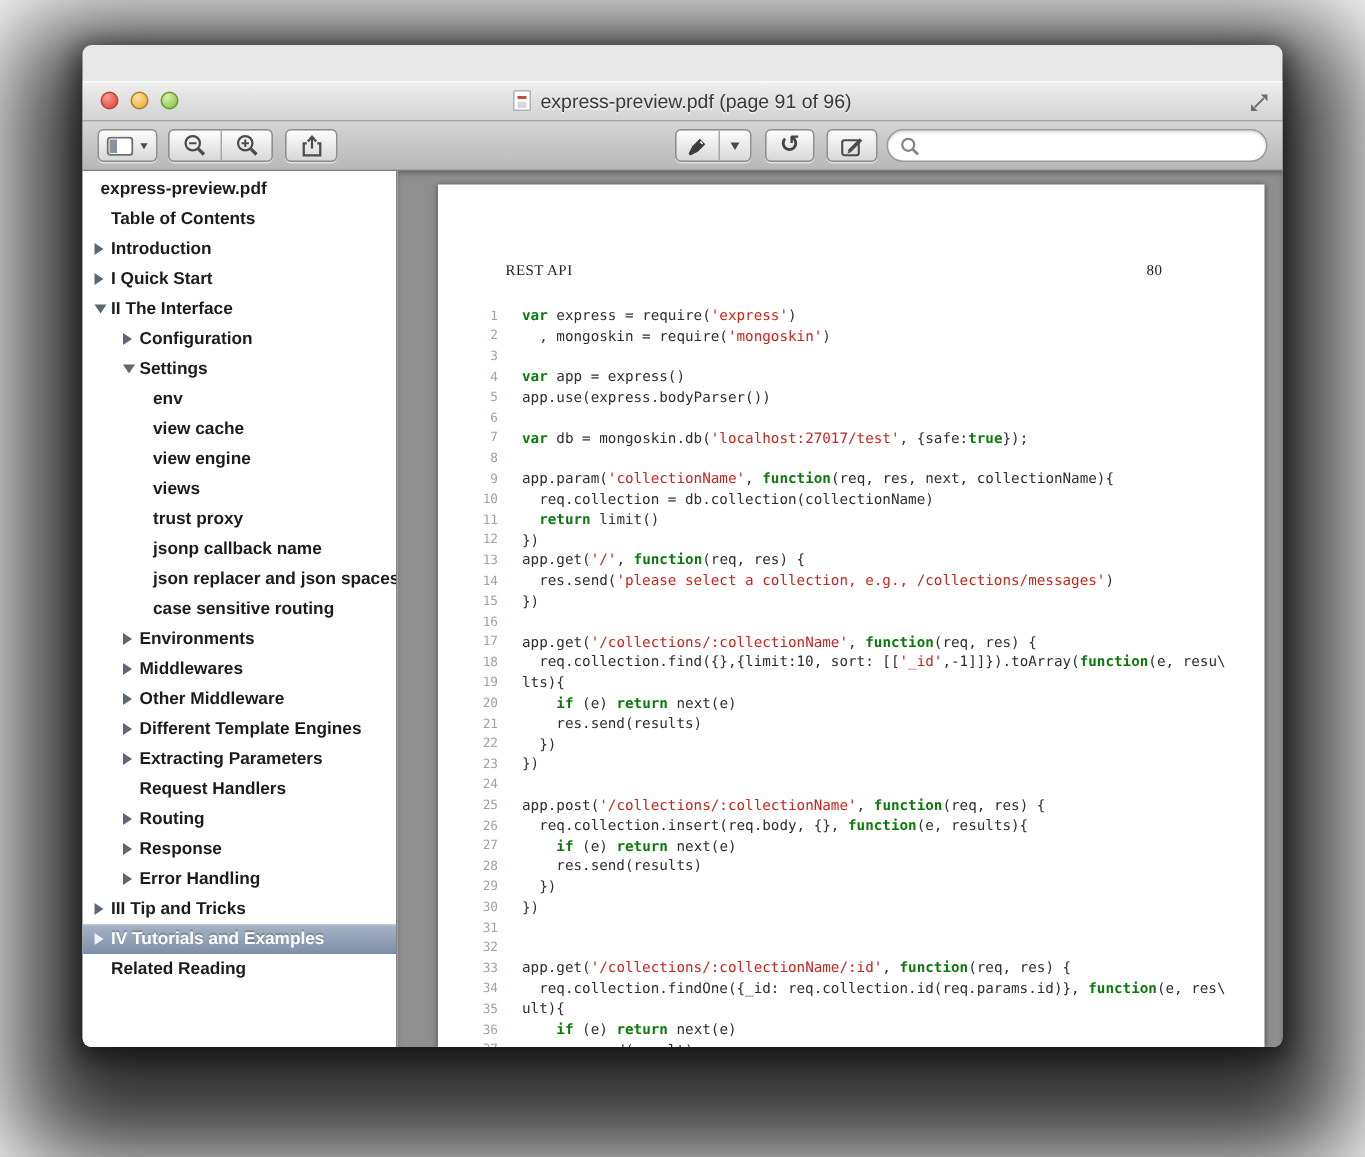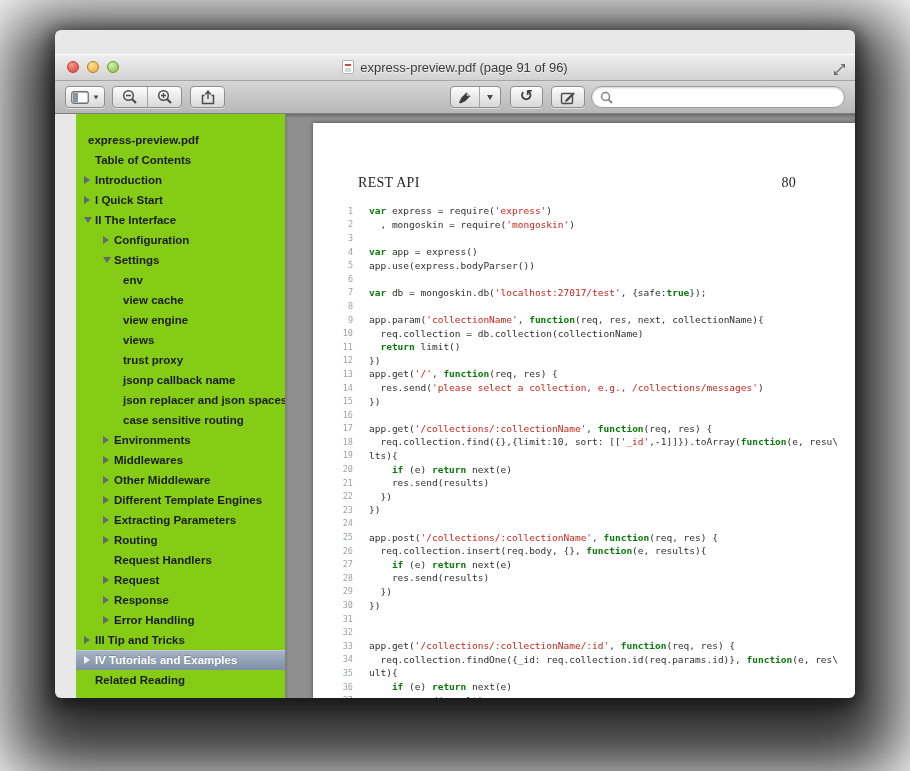--- a/index.html
+++ b/index.html
@@ -52,21 +52,21 @@
   .rotate-glyph{ font-family:"DejaVu Sans", sans-serif; font-size:16px; font-weight:bold; color:#454545; line-height:1; transform:translateY(-1px); }
   .searchfield{
     width:254px; height:22px; border:1px solid #9b9b9b; border-radius:11px; background:#ffffff;
     display:flex; align-items:center; padding:0 8px; gap:4px;
     box-shadow:inset 0 1px 2px rgba(0,0,0,.18);
   }
   .searchfield input{ border:none; outline:none; flex:1; font-size:11px; background:transparent; }
 
   
   .main{ flex:1; display:flex; min-height:0; }
-  .sidebar{ width:210px; flex:none; background:#84cc16; border-right:1px solid #7f7f7f; padding-top:16px; overflow:hidden;margin-left:21px; }
+  .sidebar{ width:210px; flex:none; background:#ffffff; border-right:1px solid #7f7f7f; padding-top:2px; overflow:hidden; }
   .sb-row{ height:20px; display:flex; align-items:center; font-size:11.5px; color:#1c1c1c; white-space:nowrap;font-weight:bold; }
   .sb-row.lvl0{ padding-left:12px; }
   .sb-row.lvl1{ padding-left:8px; }
   .sb-row.lvl2{ padding-left:27px; }
   .sb-row.lvl3{ padding-left:36px;text-align:center; }
   .sb-row.bold{ font-weight:bold; }
   .sb-row.sel{
     background:linear-gradient(var(--sel-top,#a9b4c6), var(--sel-bottom,#7e8fa8));
     color:#fff; font-weight:bold; text-shadow:0 -1px 0 rgba(0,0,0,.2);
     box-shadow:inset 0 1px 0 rgba(255,255,255,.3);
@@ -74,21 +74,21 @@
   .tri{ flex:none; }
   .tri.right{ width:0; height:0; border-left:6px solid #5e6774; border-top:4px solid transparent; border-bottom:4px solid transparent; margin-right:5px; }
   .tri.down{ width:0; height:0; border-top:6px solid #5e6774; border-left:4px solid transparent; border-right:4px solid transparent; margin-right:3px; }
   .tri.hidden{ width:6px; margin-right:5px; }
   .sel .tri.right{ border-left-color:#eef1f6; }
 
   
   .pdf-area{ flex:1; background:#8f8f8f; position:relative; overflow:hidden; box-shadow:inset 0 2px 3px rgba(0,0,0,.25); }
   .pdf-page{ position:absolute; left:27px; top:9px; width:551px; bottom:0; background:#ffffff; box-shadow:0 0 4px rgba(0,0,0,.5); }
   .page-head{ position:absolute; top:52px; left:45px; right:68px; display:flex; justify-content:space-between;
-    font-family:"Liberation Serif", serif; font-size:14px; color:#1f1f1f; letter-spacing:.3px; }
+    font-family:"Liberation Serif", serif; font-size:10px; color:#1f1f1f; letter-spacing:.3px; }
   .code{ position:absolute; top:81px; left:0; right:0; font-family:"DejaVu Sans Mono", monospace; font-size:9.5px; }
   .code-line{ height:13.6px; display:flex; align-items:center; white-space:pre; }
   .ln{ width:40px; flex:none; text-align:right; font-size:8.5px; color:var(--ln-color,#9ba4a3); }
   .src{ margin-left:16px; color:var(--code-plain,#2f2f2f); }
   .t-p{ color:var(--code-plain,#2f2f2f); }
   .t-k{ color:var(--code-keyword,#0b7a0b); font-weight:bold; }
   .t-s{ color:var(--code-string,#c7261d); }
 </style>
 </head>
 <body>
@@ -260,30 +260,26 @@
           </div>
           <div class="sb-row lvl2">
             <span class="tri right"></span>
             <span>Different Template Engines</span>
           </div>
           <div class="sb-row lvl2">
             <span class="tri right"></span>
             <span>Extracting Parameters</span>
           </div>
           <div class="sb-row lvl2">
+            <span class="tri hidden"></span>
+            <span>Request Handlers</span>
+          </div>
+          <div class="sb-row lvl2">
             <span class="tri right"></span>
             <span>Routing</span>
-          </div>
-          <div class="sb-row lvl2">
-            <span class="tri hidden"></span>
-            <span>Request Handlers</span>
-          </div>
-          <div class="sb-row lvl2">
-            <span class="tri right"></span>
-            <span>Request</span>
           </div>
           <div class="sb-row lvl2">
             <span class="tri right"></span>
             <span>Response</span>
           </div>
           <div class="sb-row lvl2">
             <span class="tri right"></span>
             <span>Error Handling</span>
           </div>
           <div class="sb-row lvl1">

